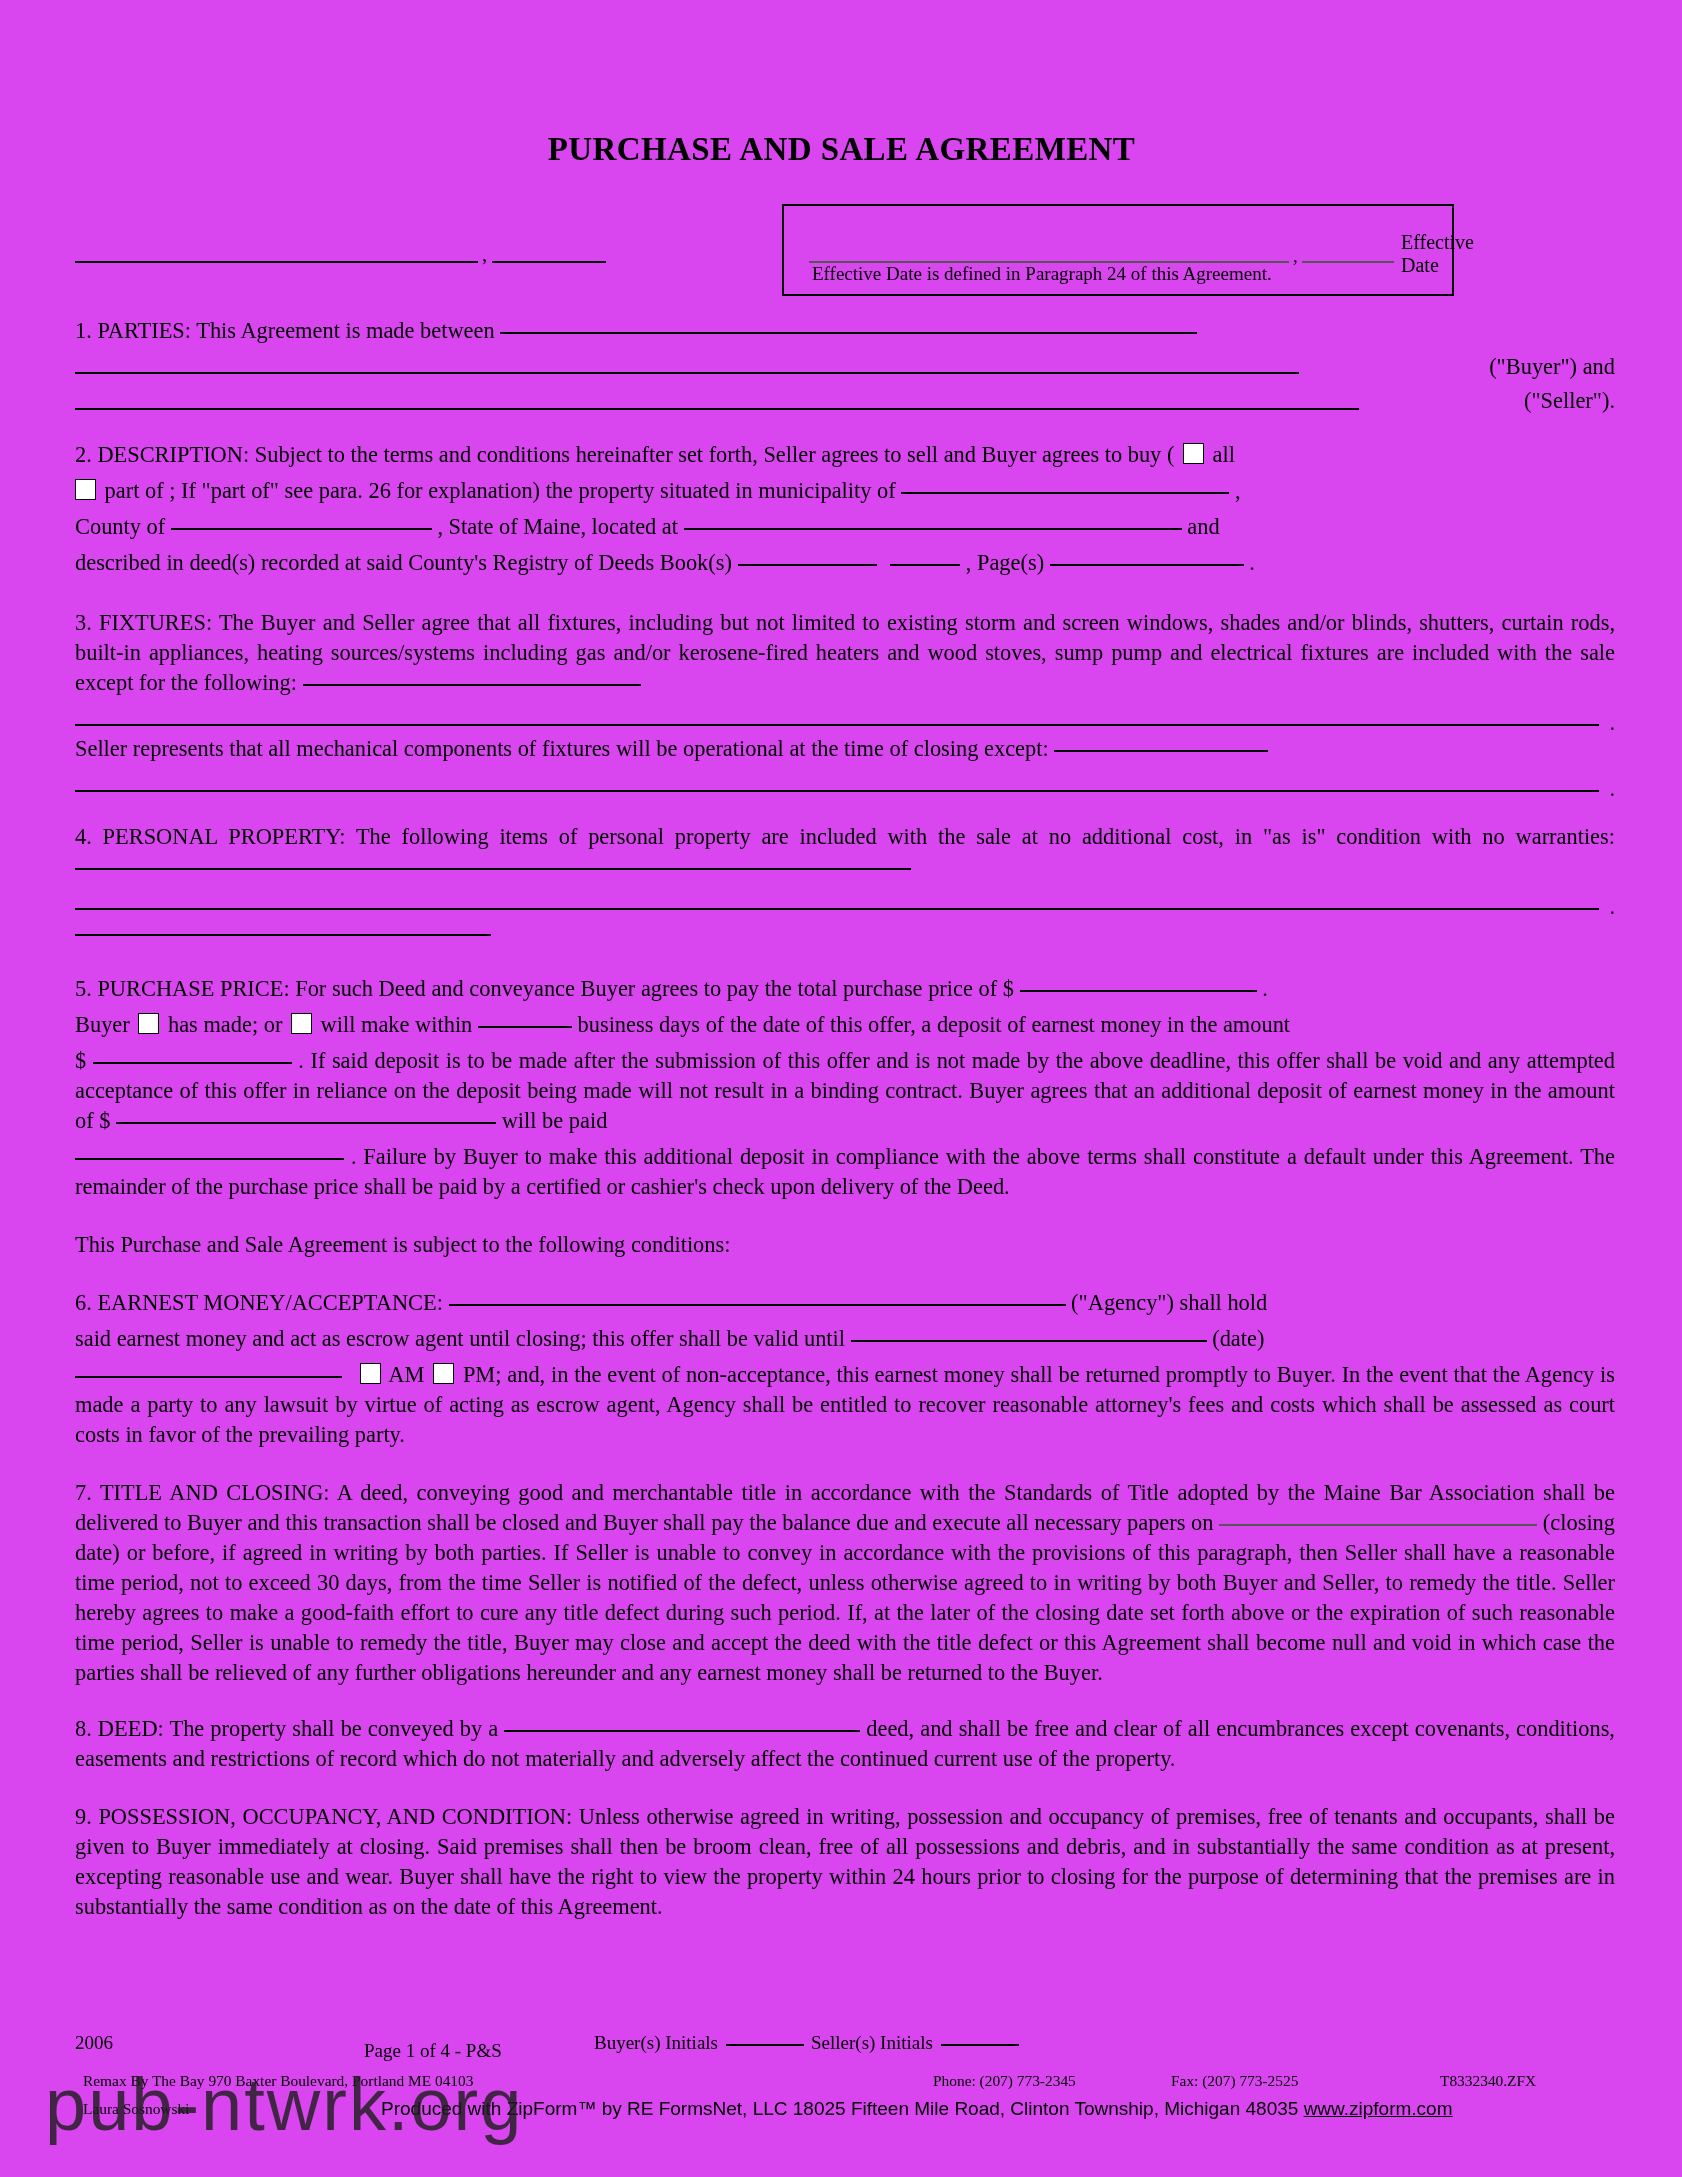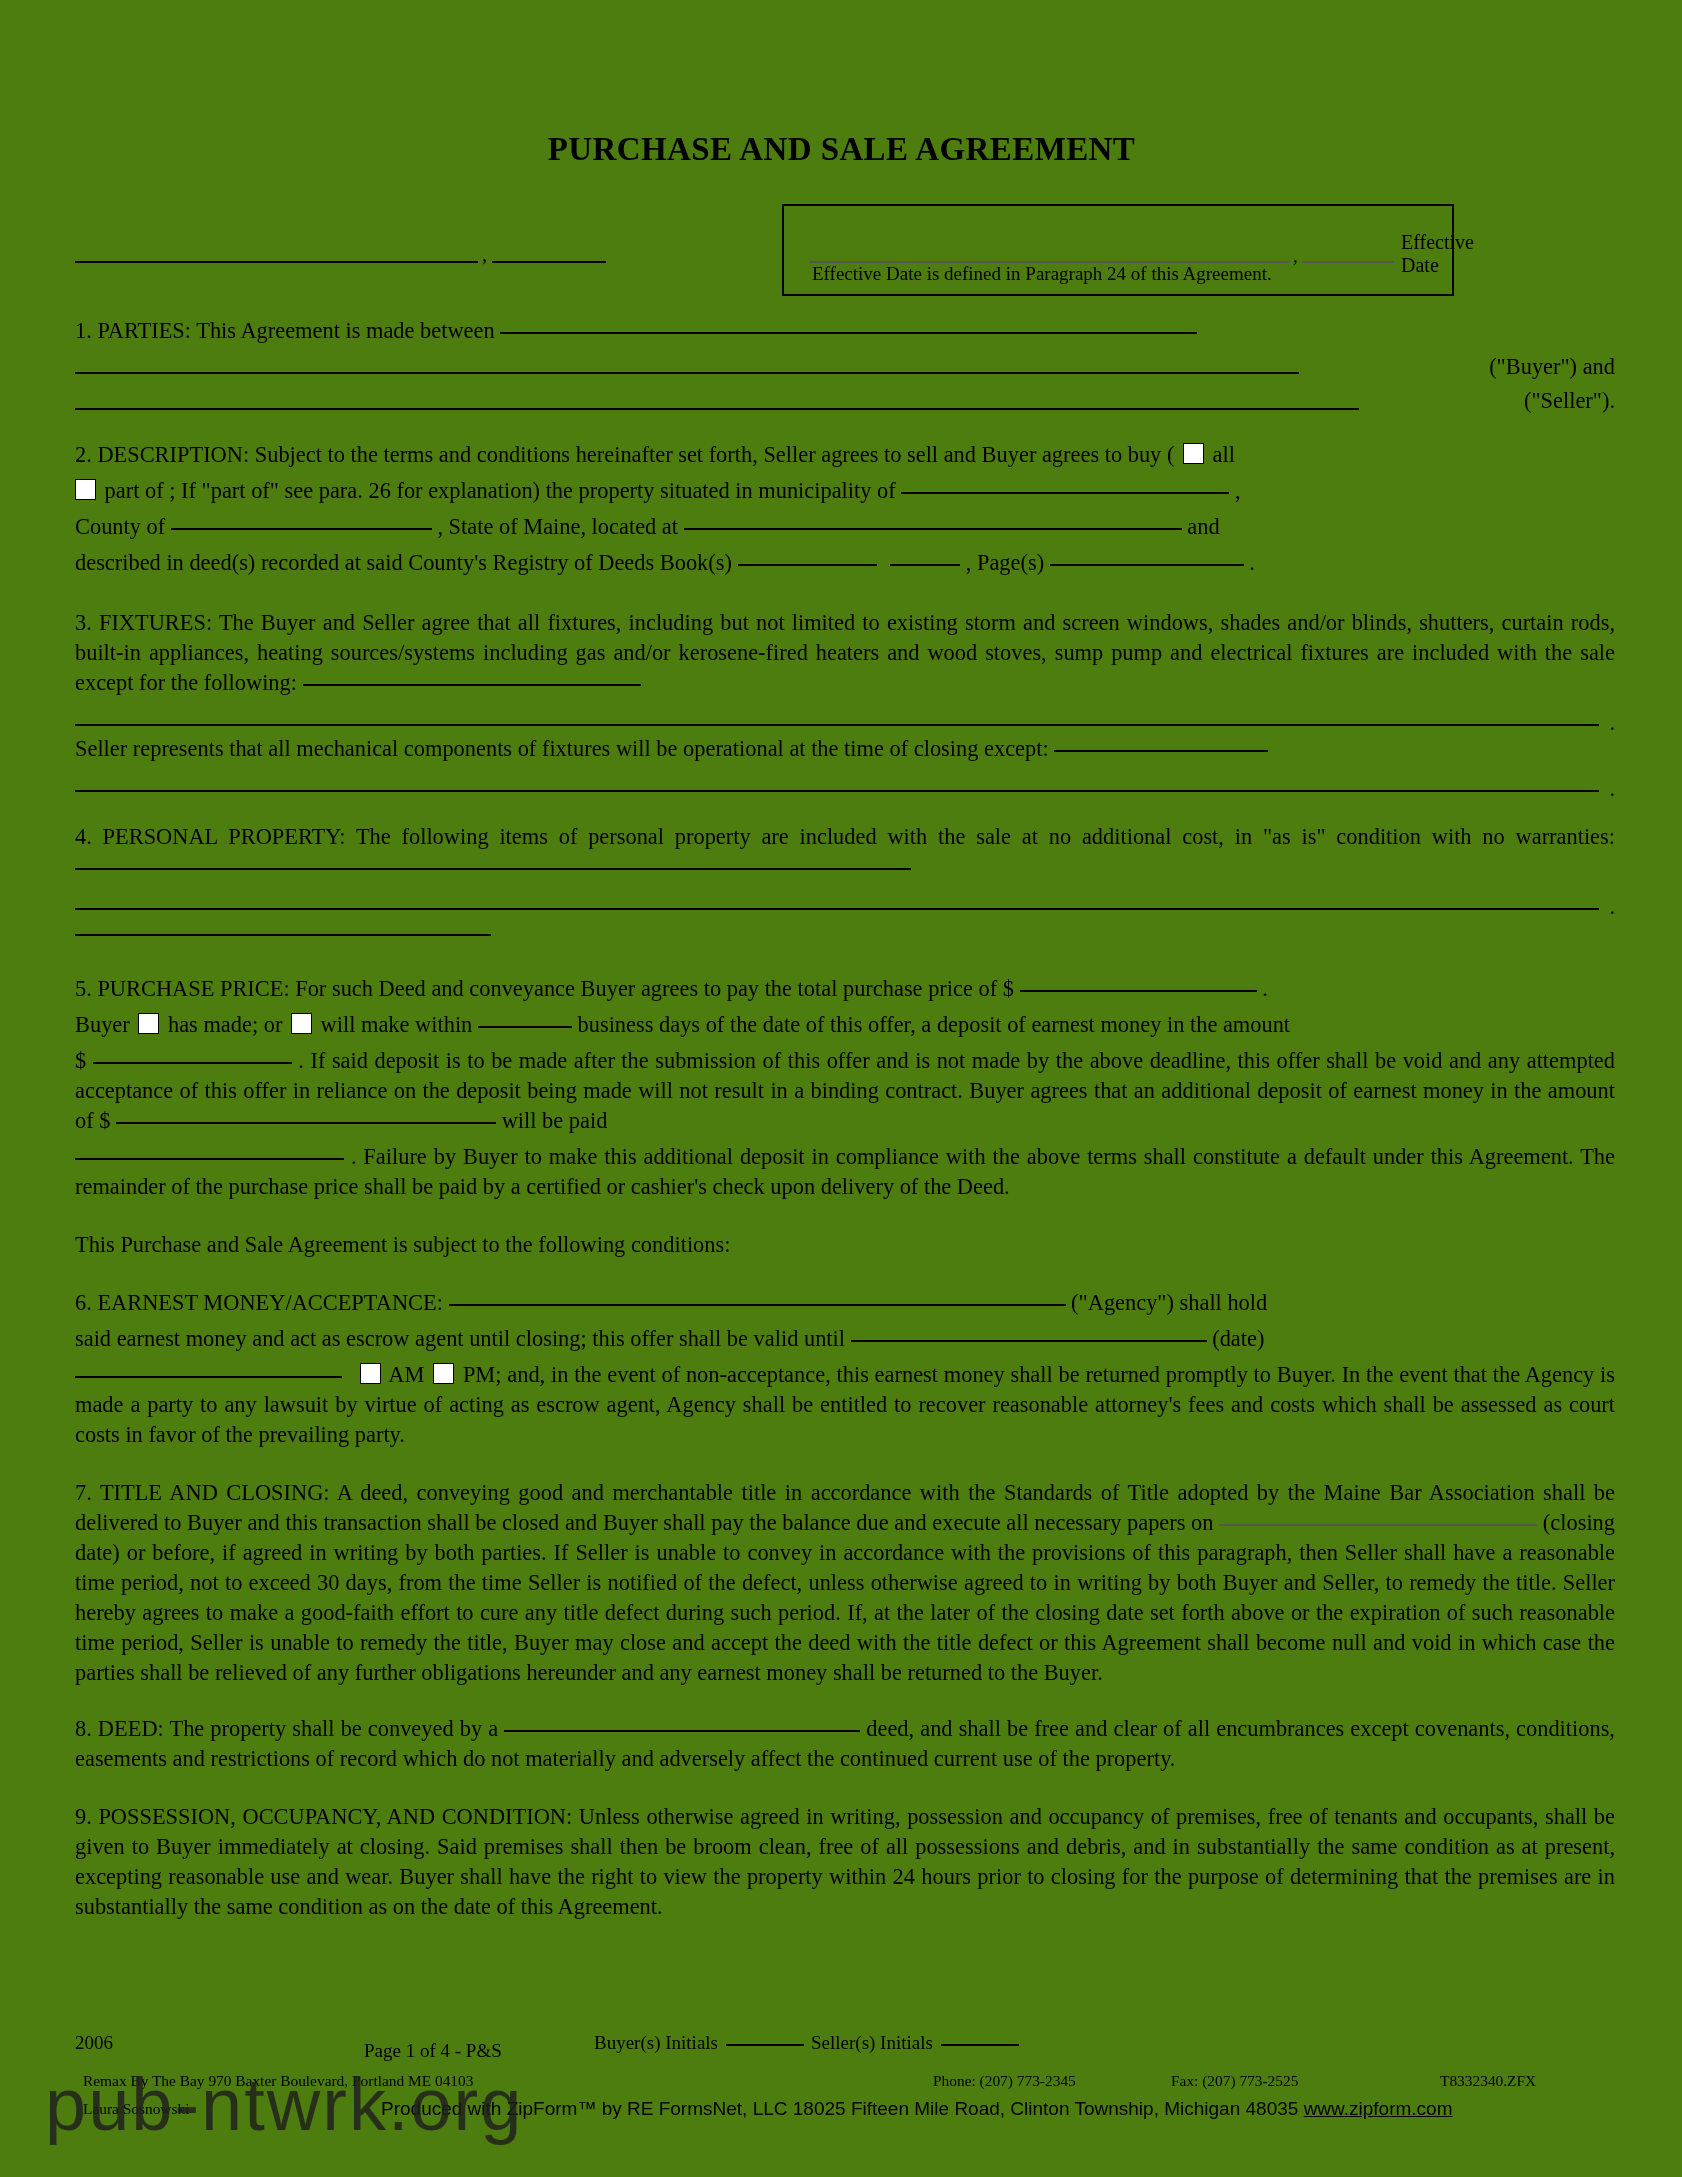--- a/index.html
+++ b/index.html
@@ -4,21 +4,21 @@
 <style>
   html, body {
     margin: 0;
     padding: 0;
     background: #ffffff;
   }
   .page {
     position: relative;
     width: 1683px;
     height: 2177px;
-    background: #4d7c0f;
+    background: #d946ef;
     font-family: "Liberation Serif", "DejaVu Serif", serif;
     color: #000000;
     box-sizing: border-box;
     overflow: hidden;
   }
   .doc-title {
     text-align: center;
     font-weight: bold;
     font-size: 33px;
     letter-spacing: 0.4px;

